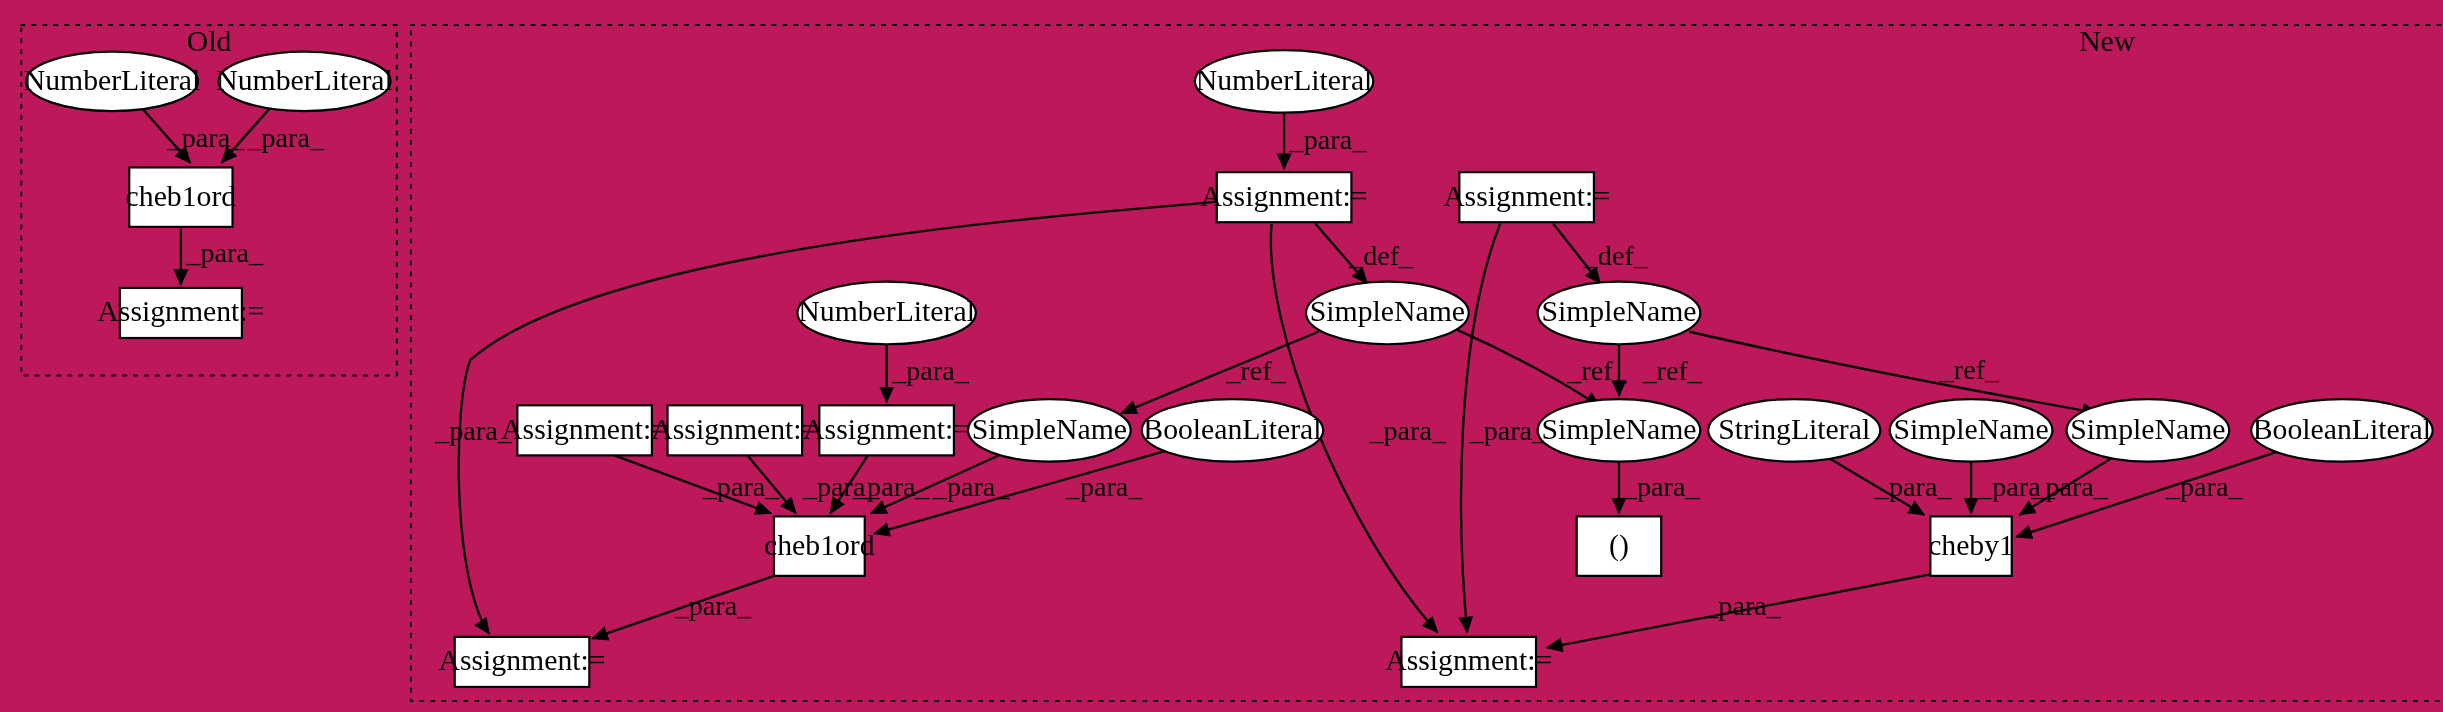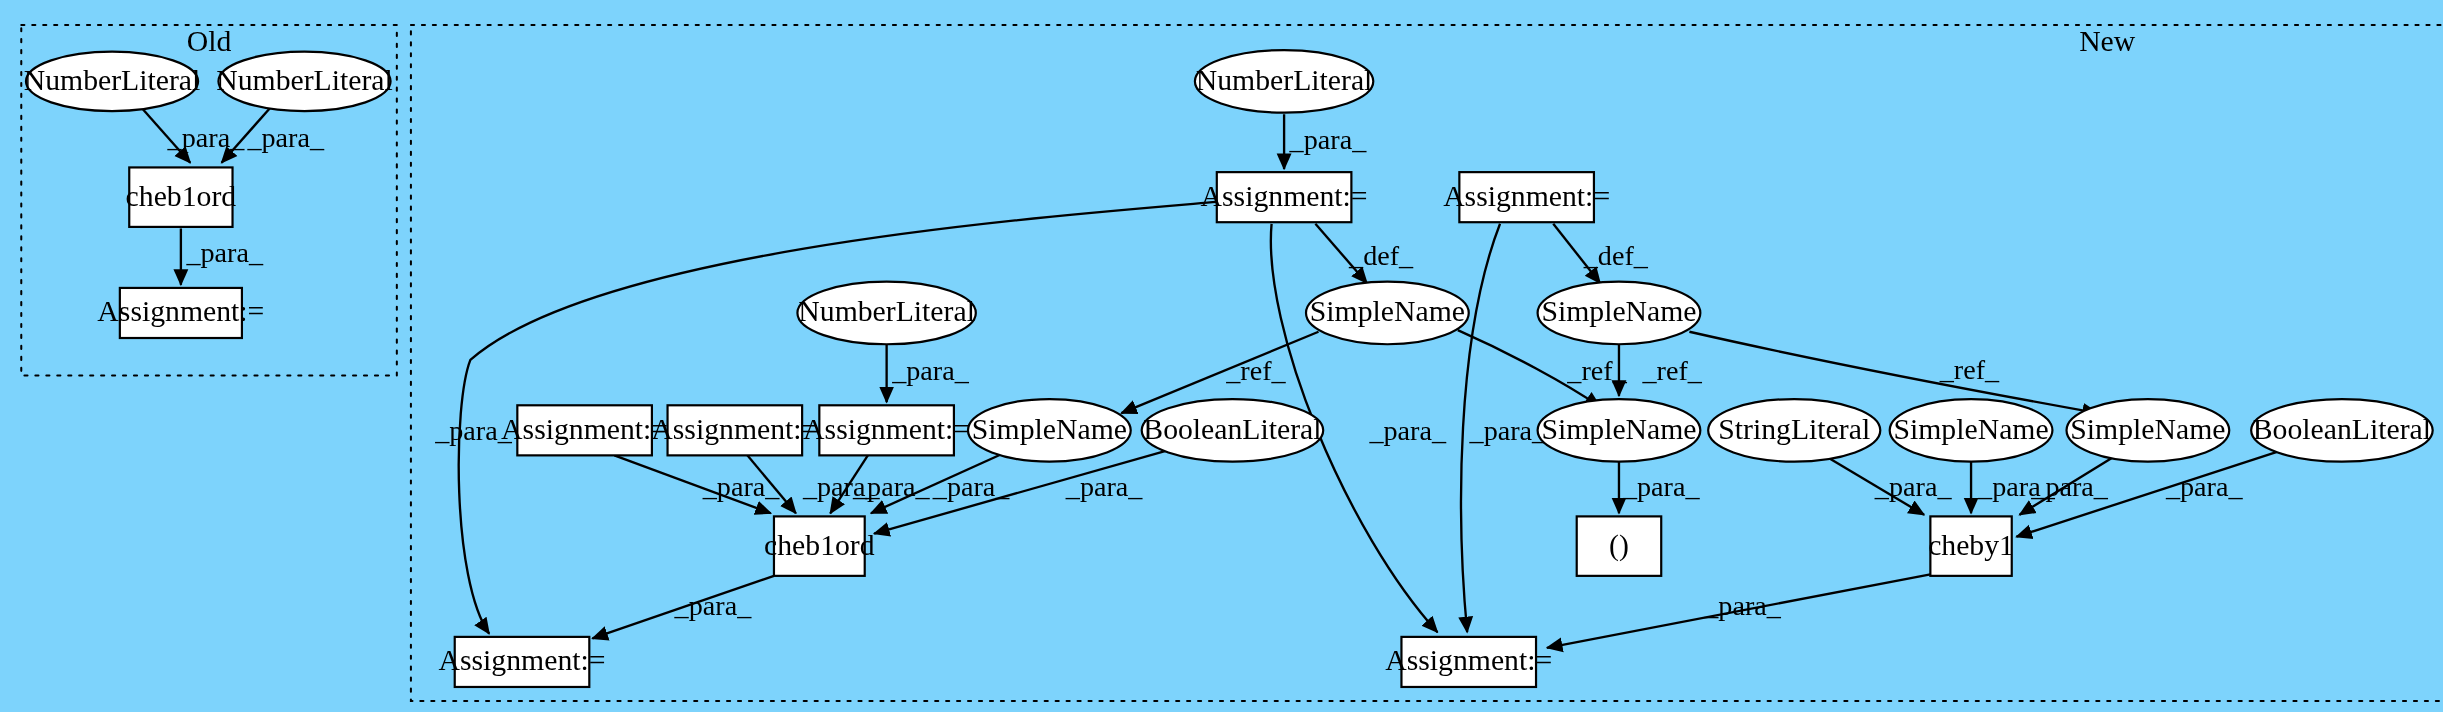--- a/index.html
+++ b/index.html
@@ -1,17 +1,17 @@
 <!DOCTYPE html>
 <html><head>
 <meta charset="utf-8">
 <style>
   html,body{margin:0;padding:0;background:#ffffff;}
   body{width:2443px;height:712px;overflow:hidden;font-family:"Liberation Serif",serif;}
-  #canvas{position:relative;width:2443px;height:712px;background:#7dd3fc;}
+  #canvas{position:relative;width:2443px;height:712px;background:#be185d;}
   svg{display:block;}
   .nodelabel{font-family:"Liberation Serif",serif;font-size:19px;fill:#000;text-anchor:middle;dominant-baseline:middle;}
   .edgelabel{font-family:"Liberation Serif",serif;font-size:18px;fill:#000;text-anchor:middle;dominant-baseline:middle;}
   .clusterlabel{font-family:"Liberation Serif",serif;font-size:19px;fill:#000;text-anchor:middle;dominant-baseline:middle;}
   .shape{fill:#ffffff;stroke:#000000;stroke-width:1.4;}
   .cluster{fill:none;stroke:#000000;stroke-width:1.3;stroke-dasharray:2 5;stroke-linecap:round;}
   .edge{fill:none;stroke:#000000;stroke-width:1.5;}
 </style>
 </head>
 <body>

